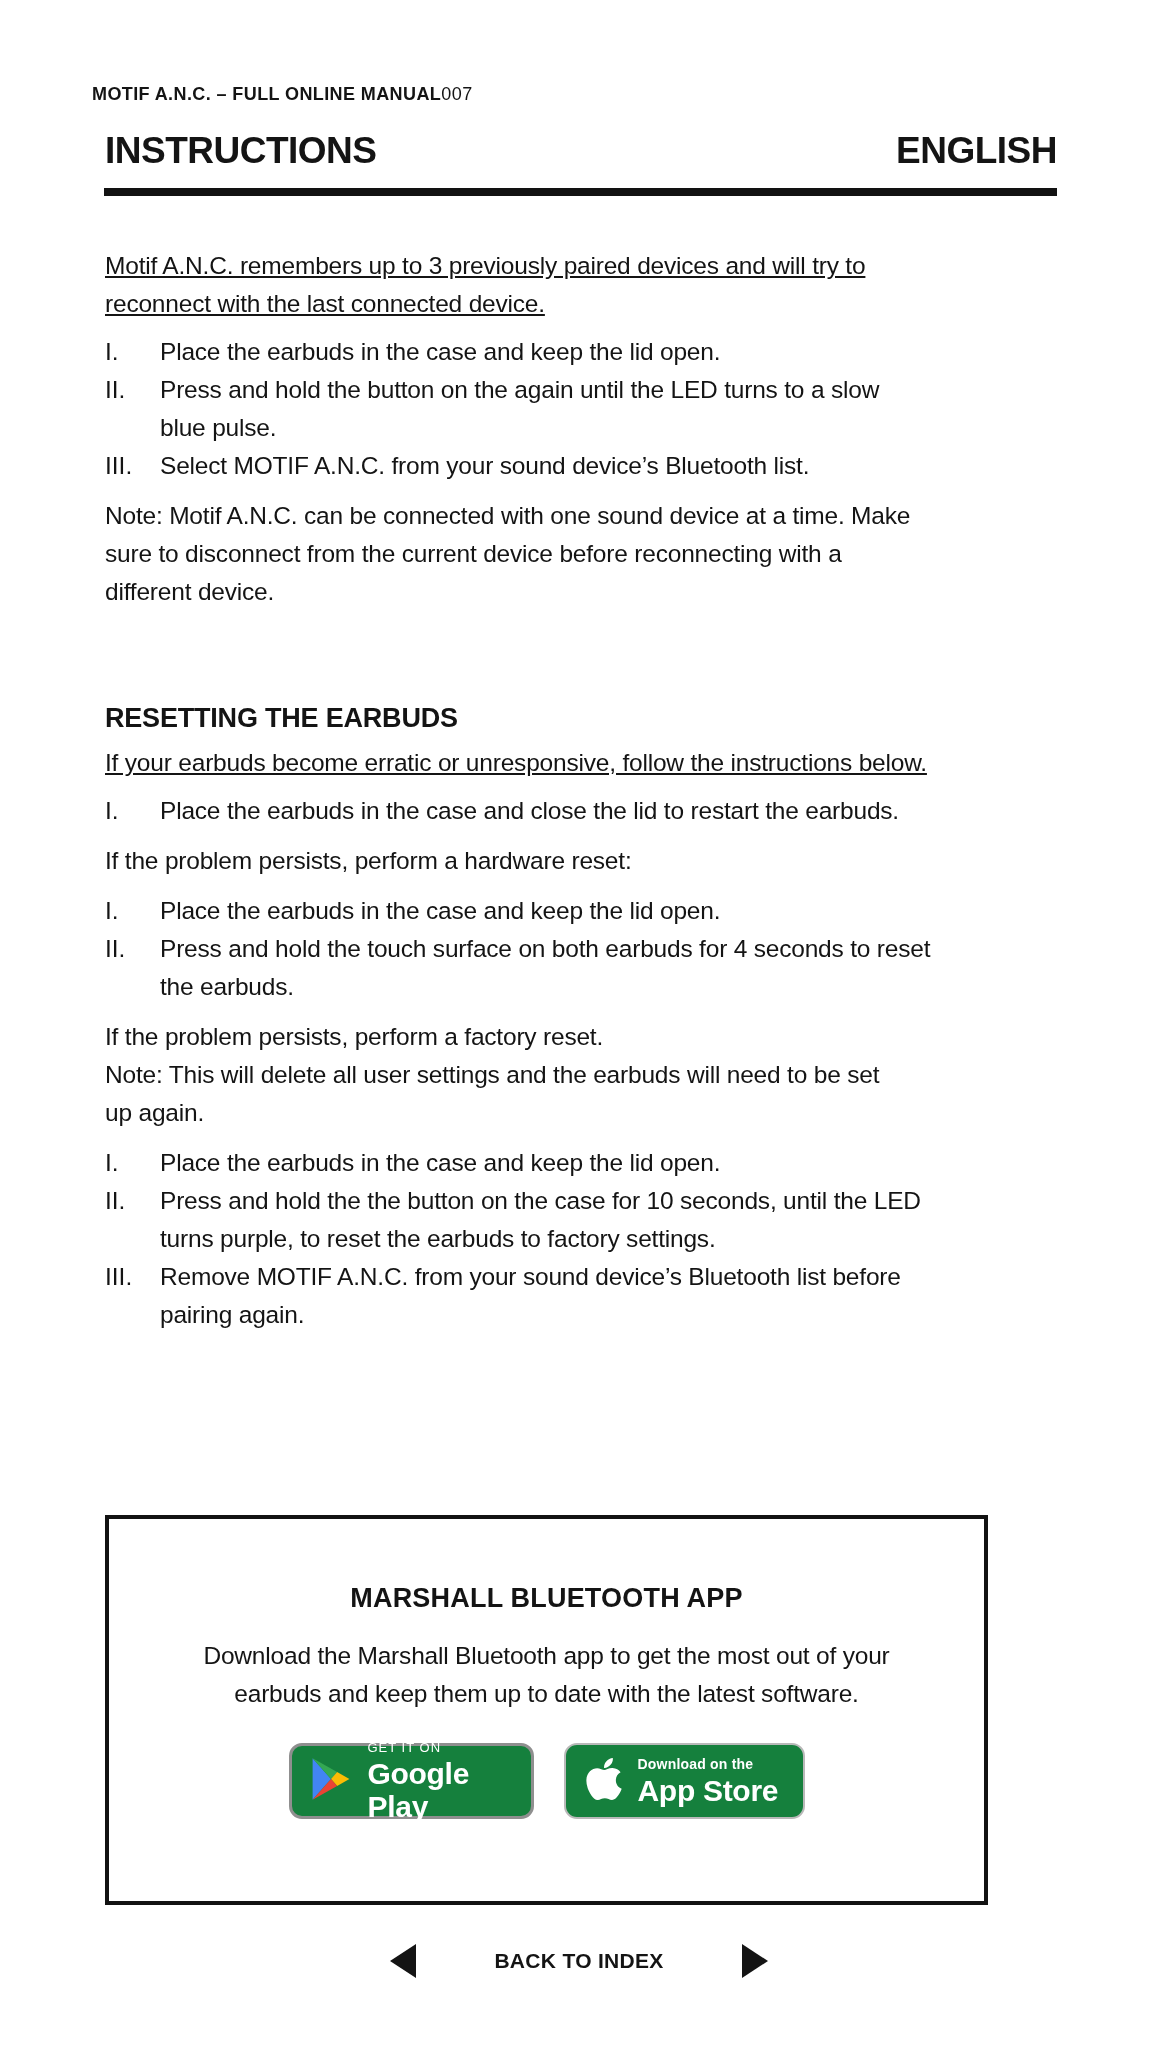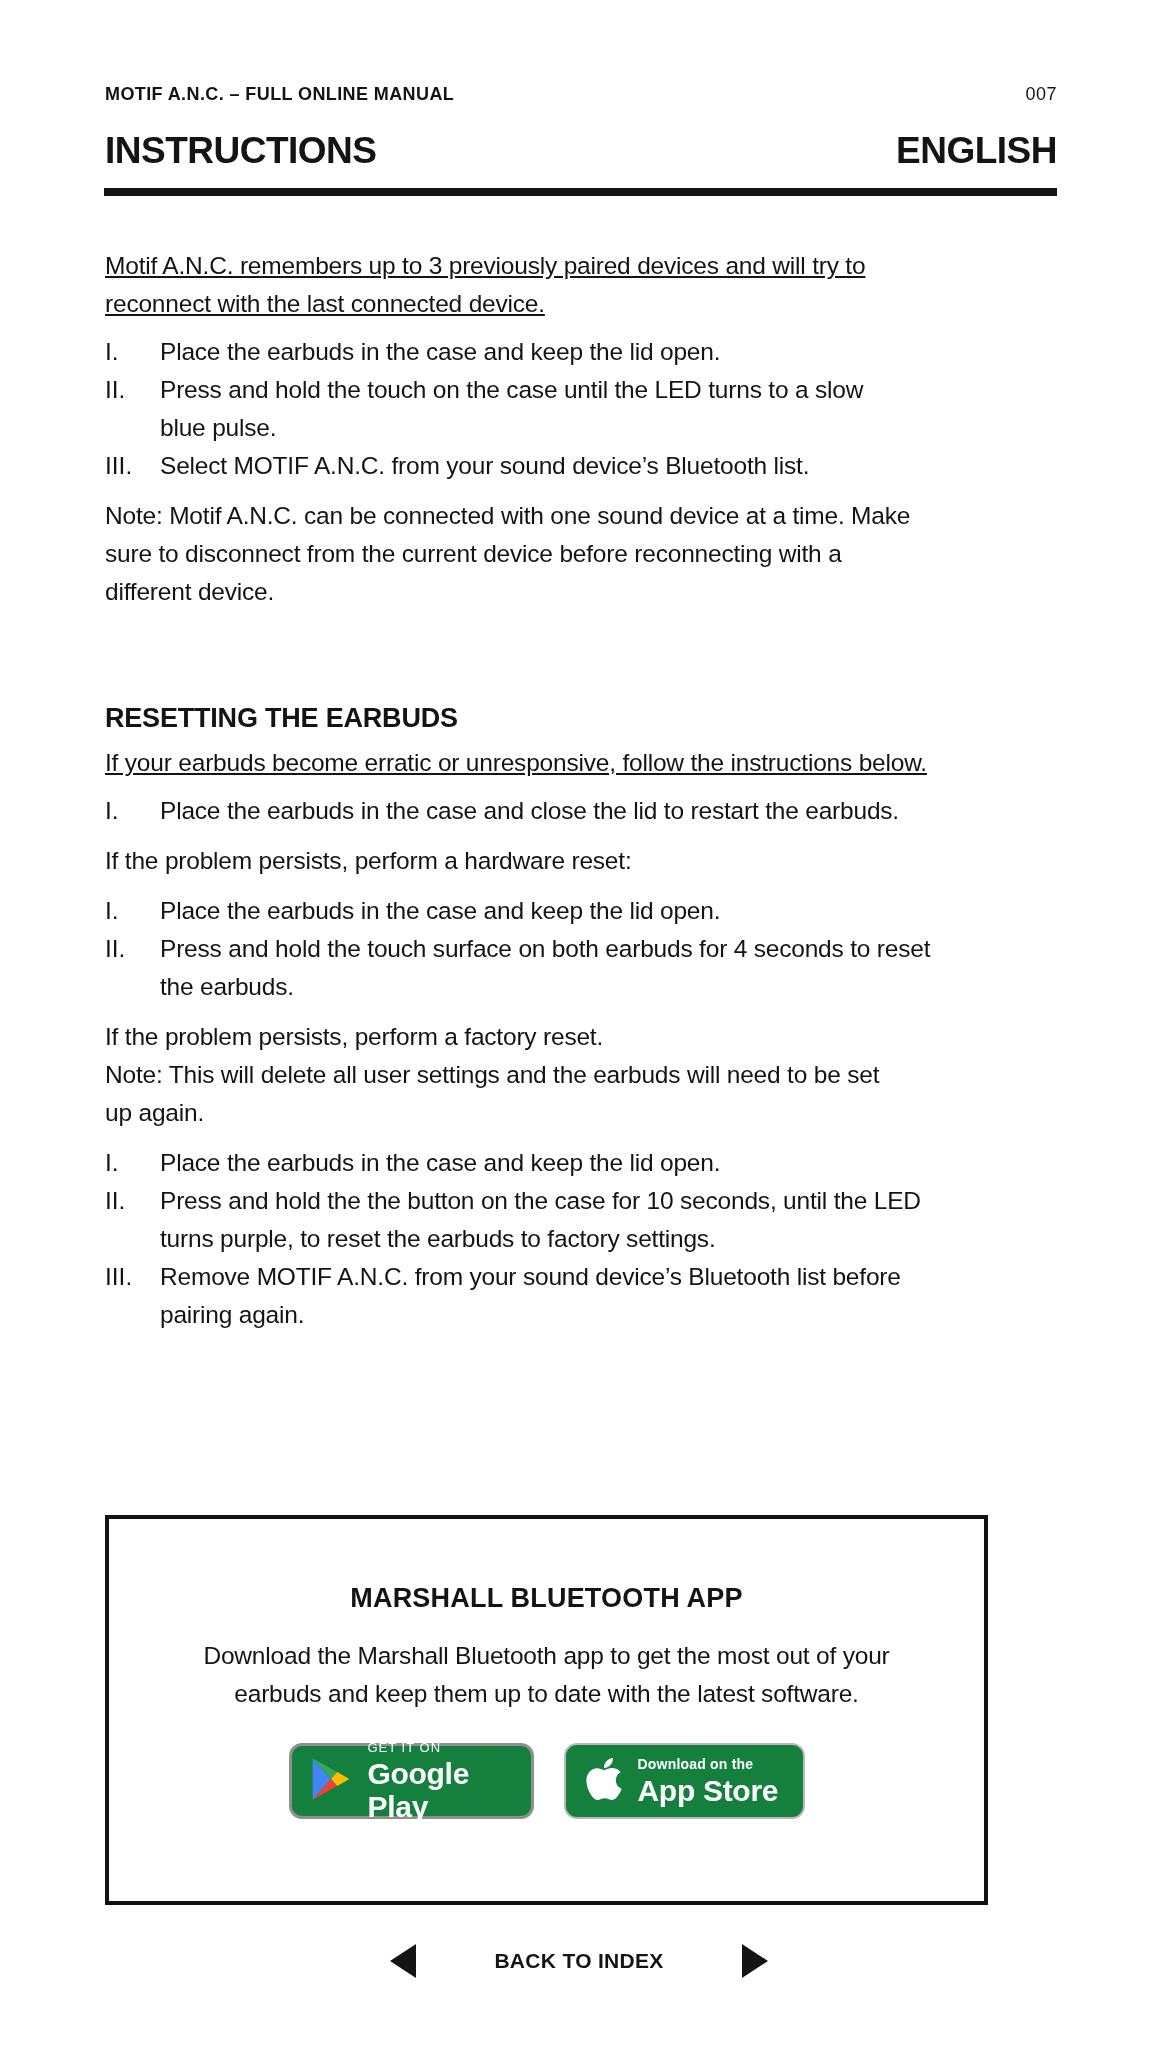--- a/index.html
+++ b/index.html
@@ -7,22 +7,22 @@
   body {
     background: #ffffff;
     color: #141414;
     font-family: "Liberation Sans", "DejaVu Sans", sans-serif;
     overflow: hidden;
   }
   .page { position: relative; width: 1158px; height: 2058px; background: #fff; }
 
   
   .meta-row {
-    position: absolute; top: 84px; left: 105px; width: 952px;
-    display: flex; justify-content: space-between; align-items: baseline;
+    position: absolute; top: 84px; left: 92px; width: 952px;
+    display: flex; align-items: baseline;
   }
   .meta-title { font-size: 18px; font-weight: bold; letter-spacing: 0.4px; }
   .meta-page  { font-size: 18px; font-weight: normal; letter-spacing: 0.5px; }
 
   .title-row {
     position: absolute; top: 132px; left: 105px; width: 952px;
     display: flex; justify-content: space-between; align-items: baseline;
   }
   .page-title, .page-lang {
     font-size: 37px; font-weight: bold; letter-spacing: -0.5px; line-height: 38px;
@@ -116,21 +116,21 @@
     <div class="steps">
       <div class="step">
         <span class="num">I.</span>
         <div class="lines">
           <div class="ln">Place the earbuds in the case and keep the lid open.</div>
         </div>
       </div>
       <div class="step">
         <span class="num">II.</span>
         <div class="lines">
-          <div class="ln">Press and hold the touch on the case until the LED turns to a slow</div>
+          <div class="ln">Press and hold the button on the again until the LED turns to a slow</div>
           <div class="ln">blue pulse.</div>
         </div>
       </div>
       <div class="step">
         <span class="num">III.</span>
         <div class="lines">
           <div class="ln">Select MOTIF A.N.C. from your sound device’s Bluetooth list.</div>
         </div>
       </div>
     </div>

